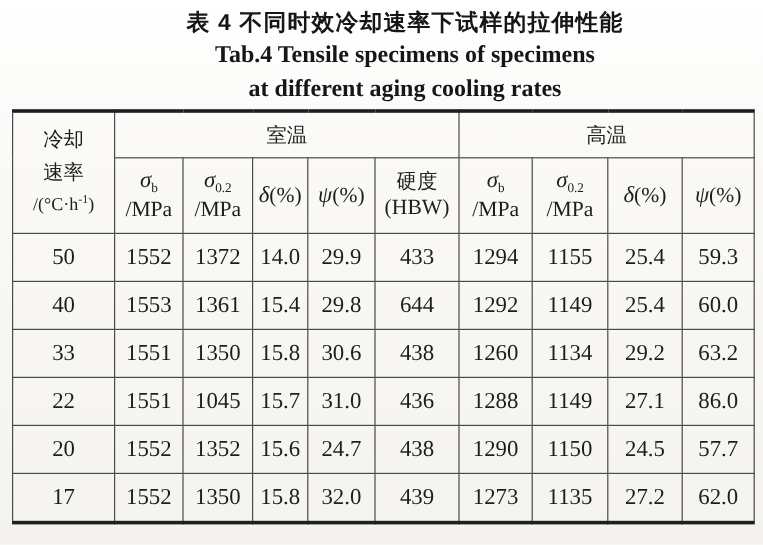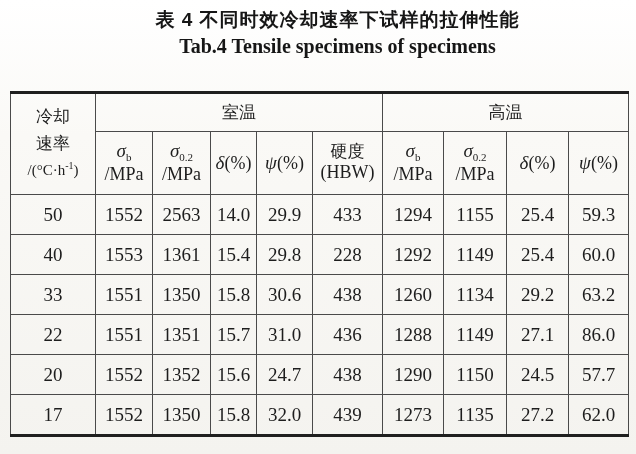--- a/index.html
+++ b/index.html
@@ -100,20 +100,21 @@
   }
 </style>
 </head>
 <body>
 
 <div class="page">
 
   <div class="titles">
     <div class="title-zh">表 4  不同时效冷却速率下试样的拉伸性能</div>
     <div class="title-en">Tab.4  Tensile specimens of specimens</div>
+    <div class="title-en">at different aging cooling rates</div>
   </div>
 
   <table class="data">
     <colgroup>
       <col style="width:85px">
         <col style="width:57px">
         <col style="width:58px">
         <col style="width:46px">
         <col style="width:56px">
       <col style="width:70px">
@@ -159,57 +160,57 @@
         </th>
         <th>
           <span class="gk">ψ</span><span class="suffix">(%)</span>
         </th>
       </tr>
     </thead>
     <tbody>
       <tr>
         <td>50</td>
         <td>1552</td>
-        <td>2563</td>
+        <td>1372</td>
         <td>14.0</td>
         <td>29.9</td>
         <td>433</td>
         <td>1294</td>
         <td>1155</td>
         <td>25.4</td>
         <td>59.3</td>
       </tr>
       <tr>
         <td>40</td>
         <td>1553</td>
         <td>1361</td>
         <td>15.4</td>
         <td>29.8</td>
-        <td>228</td>
+        <td>644</td>
         <td>1292</td>
         <td>1149</td>
         <td>25.4</td>
         <td>60.0</td>
       </tr>
       <tr>
         <td>33</td>
         <td>1551</td>
         <td>1350</td>
         <td>15.8</td>
         <td>30.6</td>
         <td>438</td>
         <td>1260</td>
         <td>1134</td>
         <td>29.2</td>
         <td>63.2</td>
       </tr>
       <tr>
         <td>22</td>
         <td>1551</td>
-        <td>1351</td>
+        <td>1045</td>
         <td>15.7</td>
         <td>31.0</td>
         <td>436</td>
         <td>1288</td>
         <td>1149</td>
         <td>27.1</td>
         <td>86.0</td>
       </tr>
       <tr>
         <td>20</td>

